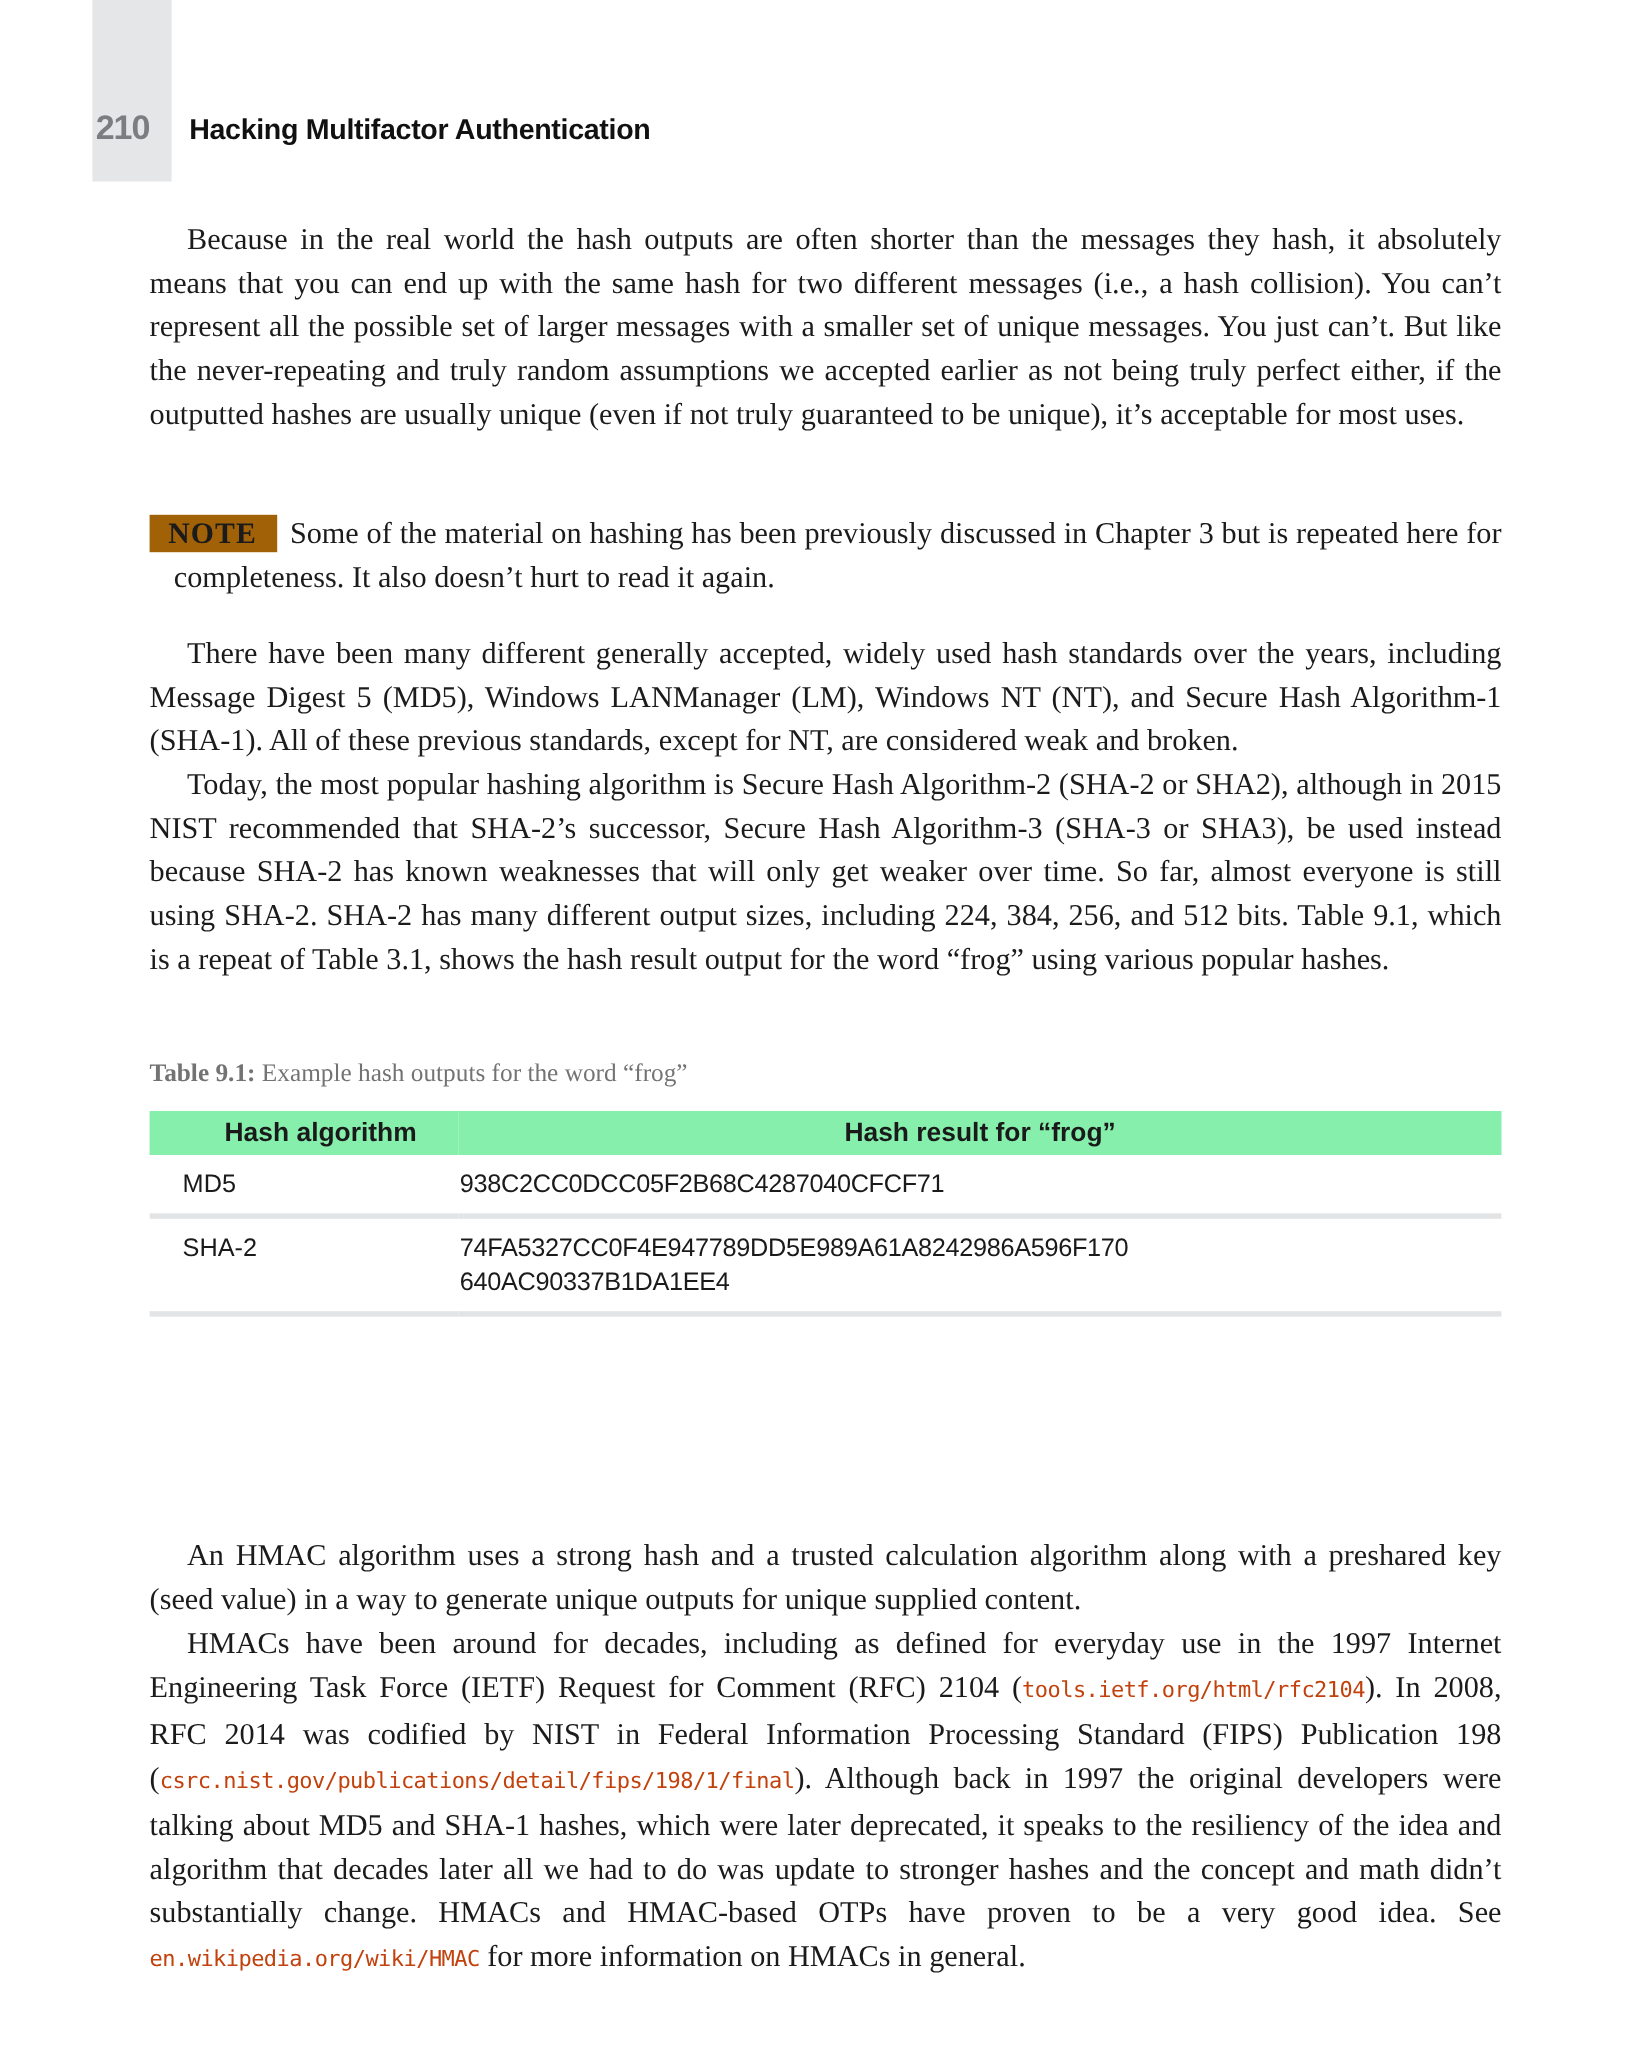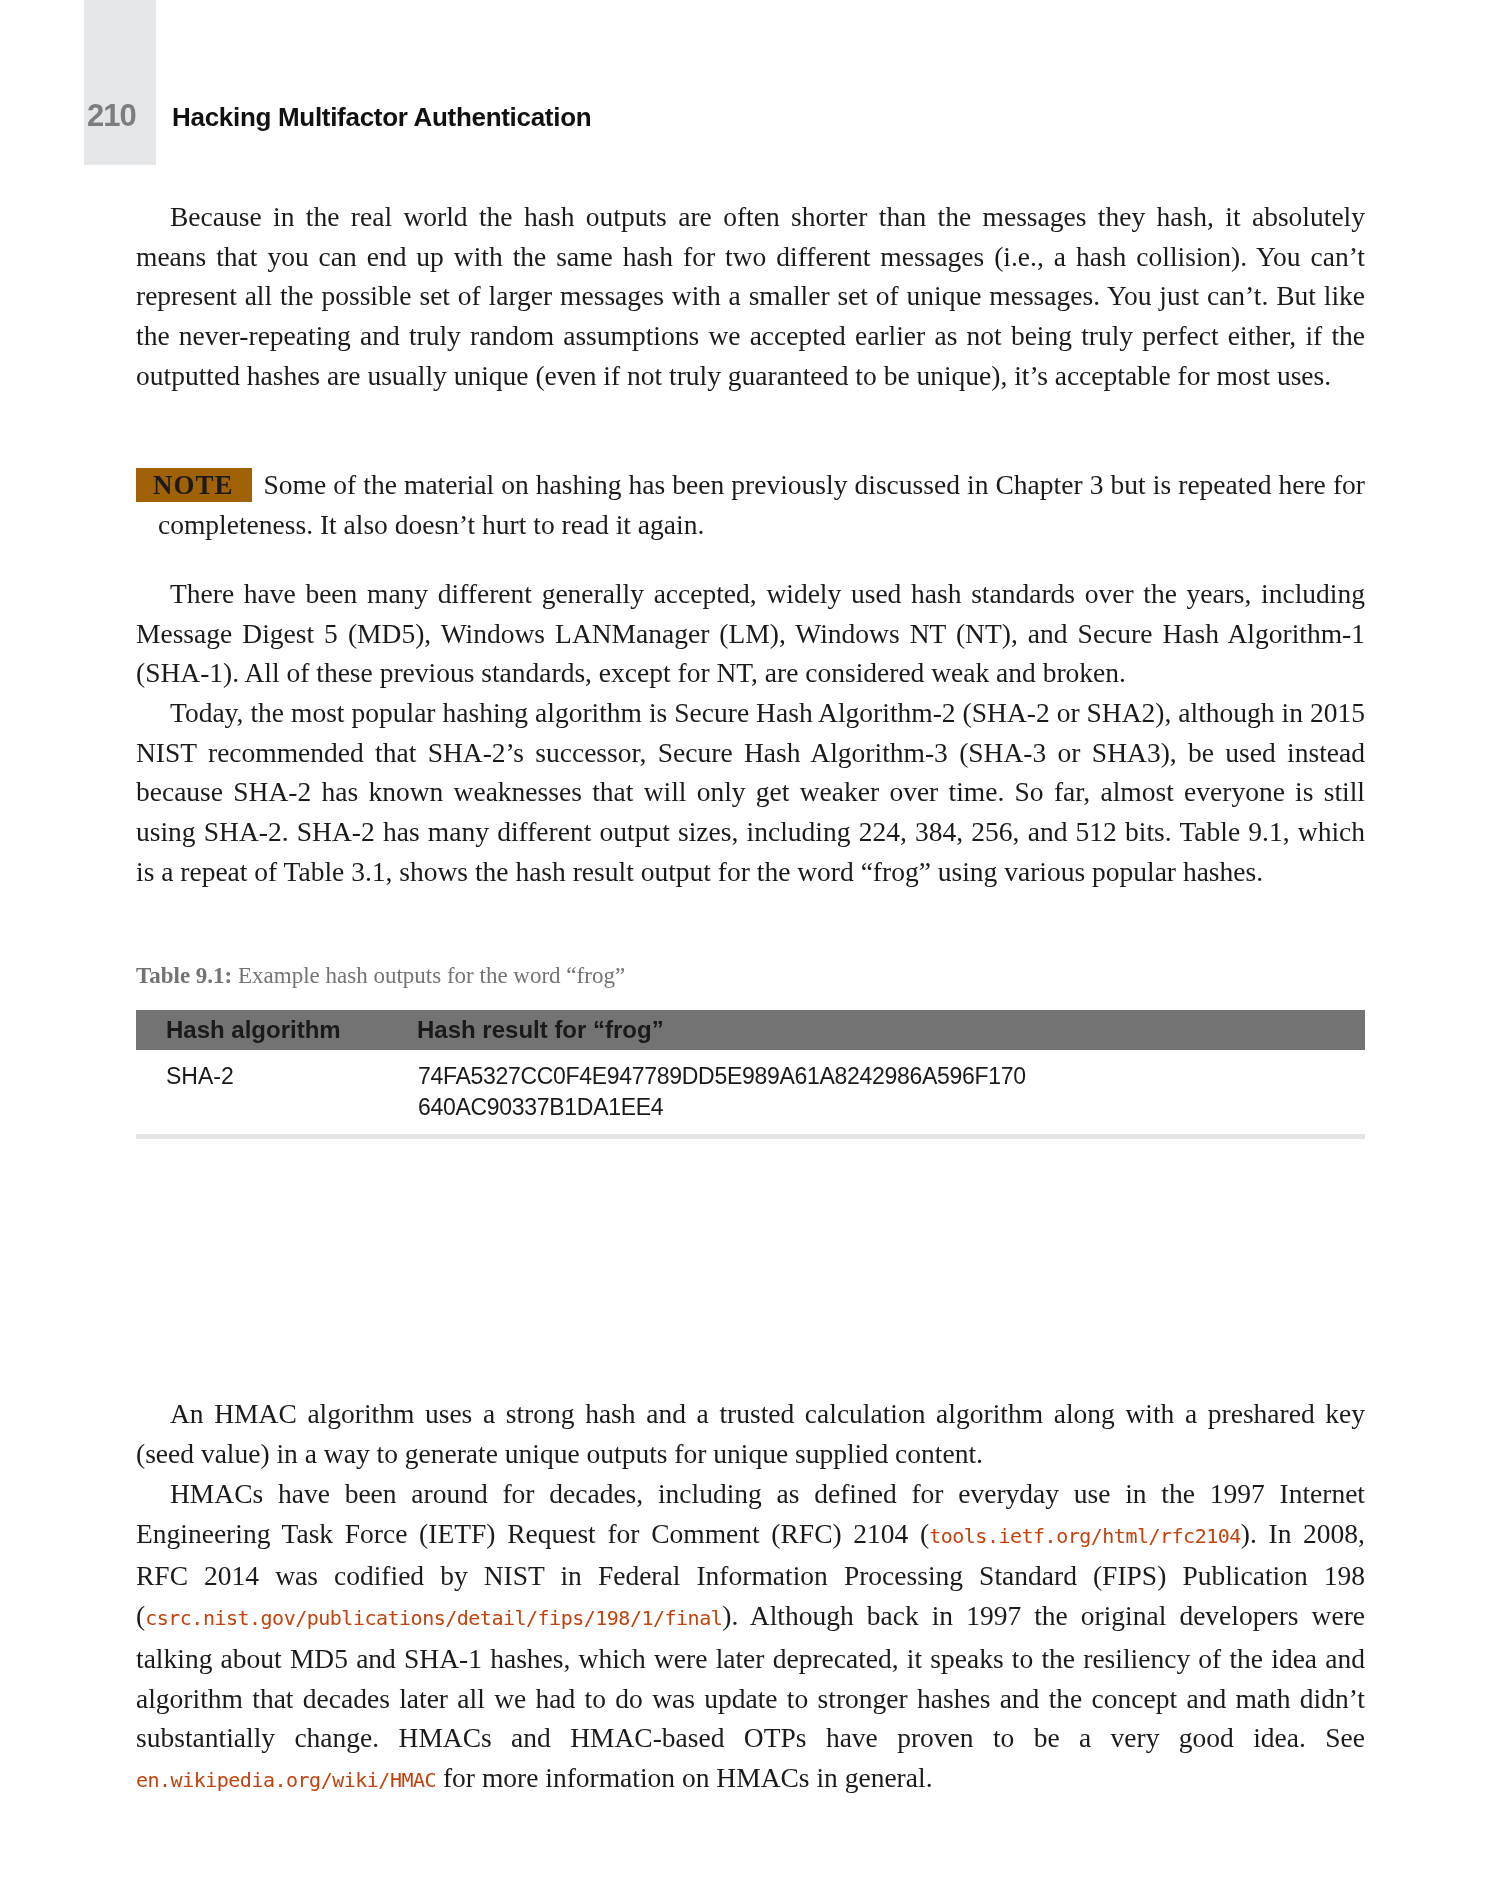--- a/index.html
+++ b/index.html
@@ -9,21 +9,21 @@
   .runhead { position: absolute; left: 172px; top: 102px; font-family: "Liberation Sans", sans-serif; font-weight: bold; font-size: 26px; color: #111; letter-spacing: -0.3px; }
   .body { font-family: "Liberation Serif", serif; font-size: 27.5px; line-height: 39.7px; color: #1b1b1b; }
   .para { position: absolute; left: 136px; width: 1229px; margin: 0; text-align: justify; }
   .para.indent { text-indent: 34px; }
   .mono { font-family: "DejaVu Sans Mono", monospace; font-size: 20px; color: #c2410c; letter-spacing: -0.5px; }
   .note { position: absolute; left: 158px; top: 465px; width: 1207px; margin: 0; text-align: justify; }
   .note-label { display: inline-block; background: #a16207; font-family: "Liberation Serif", serif; font-weight: bold; font-size: 27px; letter-spacing: 1px; padding: 0 18px 0 17px; margin-left: -22px; margin-right: 12px; line-height: 34px; }
   .caption { position: absolute; left: 136px; top: 963px; font-family: Liberation Serif, serif; font-size: 23px; color: #737373; }
   .caption b { font-weight: bold; }
   table.hashes { position: absolute; left: 136px; top: 1010px; width: 1229px; border-collapse: collapse; font-family: "Liberation Sans", sans-serif; font-size: 23px; }
-  table.hashes th { background: #737373; text-align: left; font-weight: bold; font-size: 24px; height: 40px; padding: 0; }
+  table.hashes th { background: #86efac; text-align: center; font-weight: bold; font-size: 24px; height: 40px; padding: 0; }
   table.hashes th.c1, table.hashes td.c1 { padding-left: 30px; width: 250px; }
   table.hashes td { vertical-align: top; padding-top: 11px; padding-bottom: 11px; line-height: 31px; border-bottom: 5px solid #e3e4e6; color: #1a1a1a; }
   table.hashes td.c2 div { white-space: nowrap; letter-spacing: -0.3px; }
 </style>
 </head>
 <body>
 
 <div class="tab"></div>
 <div class="pagenum">210</div>
 <div class="runhead">Hacking Multifactor Authentication</div>
@@ -39,20 +39,26 @@
 
 <table class="hashes">
   <thead>
     <tr>
       <th class="c1">Hash algorithm</th>
       <th class="c2">Hash result for “frog”</th>
     </tr>
   </thead>
   <tbody>
     <tr>
+      <td class="c1">MD5</td>
+      <td class="c2">
+          <div>938C2CC0DCC05F2B68C4287040CFCF71</div>
+        </td>
+    </tr>
+    <tr>
       <td class="c1">SHA-2</td>
       <td class="c2">
           <div>74FA5327CC0F4E947789DD5E989A61A8242986A596F170</div>
           <div>640AC90337B1DA1EE4</div>
         </td>
     </tr>
   </tbody>
 </table>
 
 <p class="para indent body" style="top:1394px">An HMAC algorithm uses a strong hash and a trusted calculation algorithm along with a preshared key (seed value) in a way to generate unique outputs for unique supplied content.</p>

